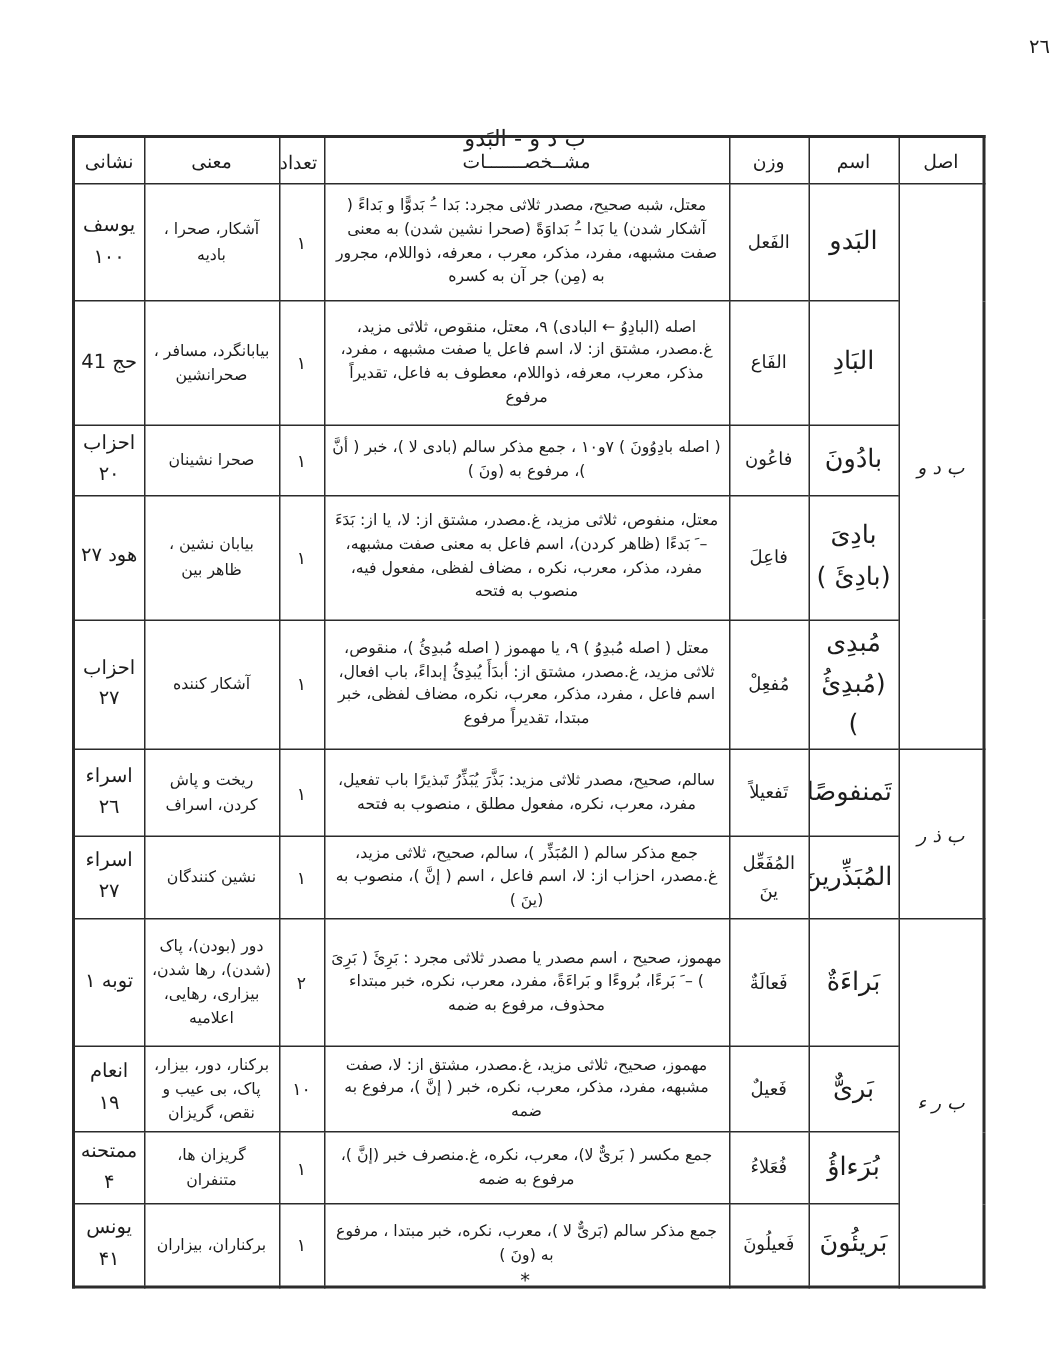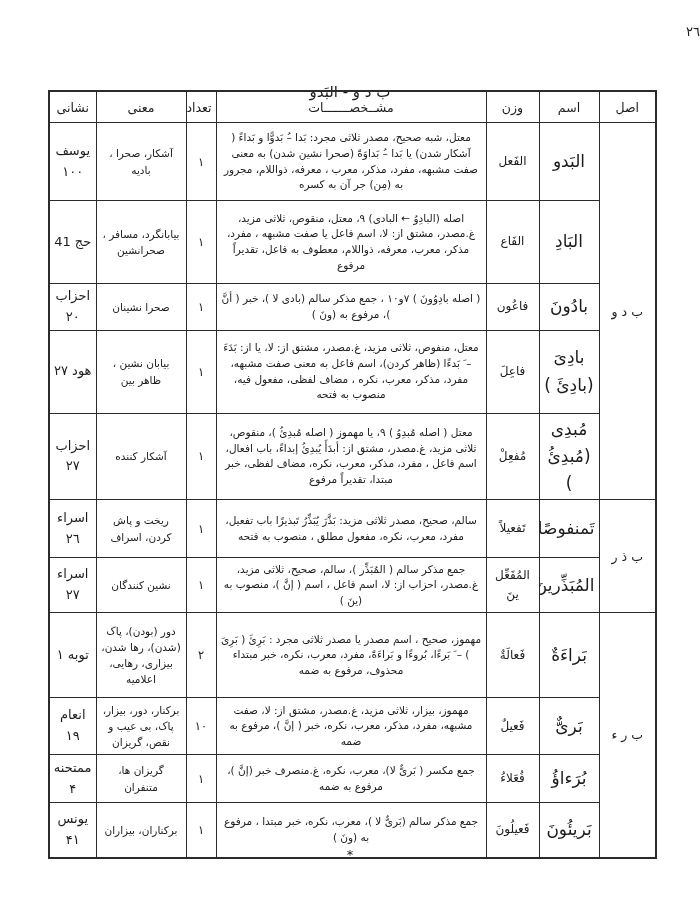--- a/index.html
+++ b/index.html
@@ -22,21 +22,21 @@
   }
   table.lex th, table.lex td{
     border:1.5px solid #2b2b2b;
     text-align:center;vertical-align:middle;
     padding:2px 4px;overflow:hidden;
   }
   table.lex th{
     height:26px;font-weight:400;font-size:12.5px;
   }
   td.c-root{
-    vertical-align:top;padding-top:10px;font-size:12.5px;white-space:nowrap;
+    vertical-align:top;padding-top:10px;font-size:12.5px;white-space:nowrap;font-style:italic;
   }
   td.c-ism{font-size:17px;line-height:1.6;}
   td.c-wazn{font-size:12px;line-height:1.6;}
   td.c-spec{font-size:10.5px;line-height:1.5;padding:3px 6px;}
   td.c-count{font-size:11.5px;}
   td.c-meaning{font-size:10.5px;line-height:1.55;padding:2px 5px;}
   td.c-ref{font-size:13px;line-height:1.6;padding:2px 2px;}
   .footer-mark{
     position:absolute;top:847px;left:0;width:700px;text-align:center;
     font-size:13px;
@@ -133,21 +133,21 @@
         <td class="c-ism">بَراءَةٌ</td>
         <td class="c-wazn">فَعالَةٌ</td>
         <td class="c-spec">مهموز، صحیح ، اسم مصدر یا مصدر ثلاثی مجرد : بَرِئَ ( بَرِیَ ) – َ بَرءًا، بُروءًا و بَراءَةً، مفرد، معرب، نکره، خبر مبتداء محذوف، مرفوع به ضمه</td>
         <td class="c-count">٢</td>
         <td class="c-meaning">دور (بودن)، پاک (شدن)، رها شدن، بیزاری، رهایی، اعلامیه</td>
         <td class="c-ref">توبه ١</td>
       </tr>
       <tr style="height: 57px;">
         <td class="c-ism">بَریٌّ</td>
         <td class="c-wazn">فَعیلٌ</td>
-        <td class="c-spec">مهموز، بیزار، ثلاثی مزید، غ.مصدر، مشتق از: ﻻ، صفت مشبهه، مفرد، مذکر، معرب، نکره، خبر ( إنَّ )، مرفوع به ضمه</td>
+        <td class="c-spec">مهموز، صحیح، ثلاثی مزید، غ.مصدر، مشتق از: ﻻ، صفت مشبهه، مفرد، مذکر، معرب، نکره، خبر ( إنَّ )، مرفوع به ضمه</td>
         <td class="c-count">١٠</td>
         <td class="c-meaning">برکنار، دور، بیزار، پاک، بی عیب و نقص، گریزان</td>
         <td class="c-ref">انعام ١٩</td>
       </tr>
       <tr style="height: 48px;">
         <td class="c-ism">بُرَءاؤُ</td>
         <td class="c-wazn">فُعَلاءُ</td>
         <td class="c-spec">جمع مکسر ( بَریٌّ ﻻ)، معرب، نکره، غ.منصرف خبر (إنَّ )، مرفوع به ضمه</td>
         <td class="c-count">١</td>
         <td class="c-meaning">گریزان ها، متنفران</td>

